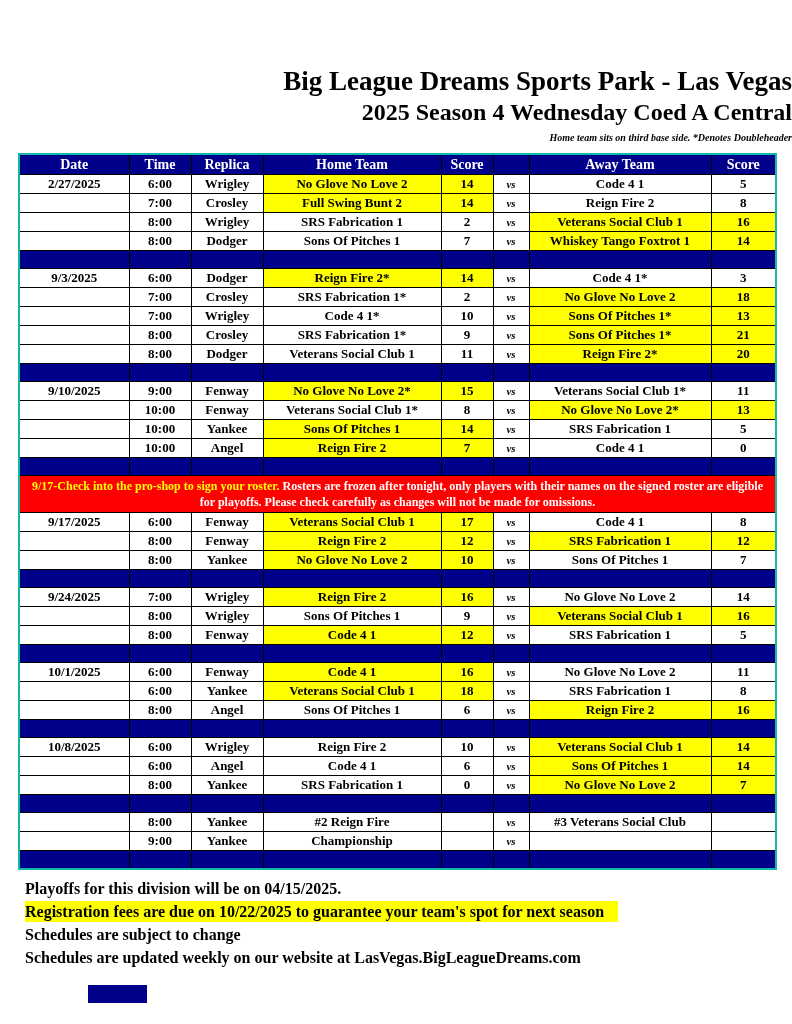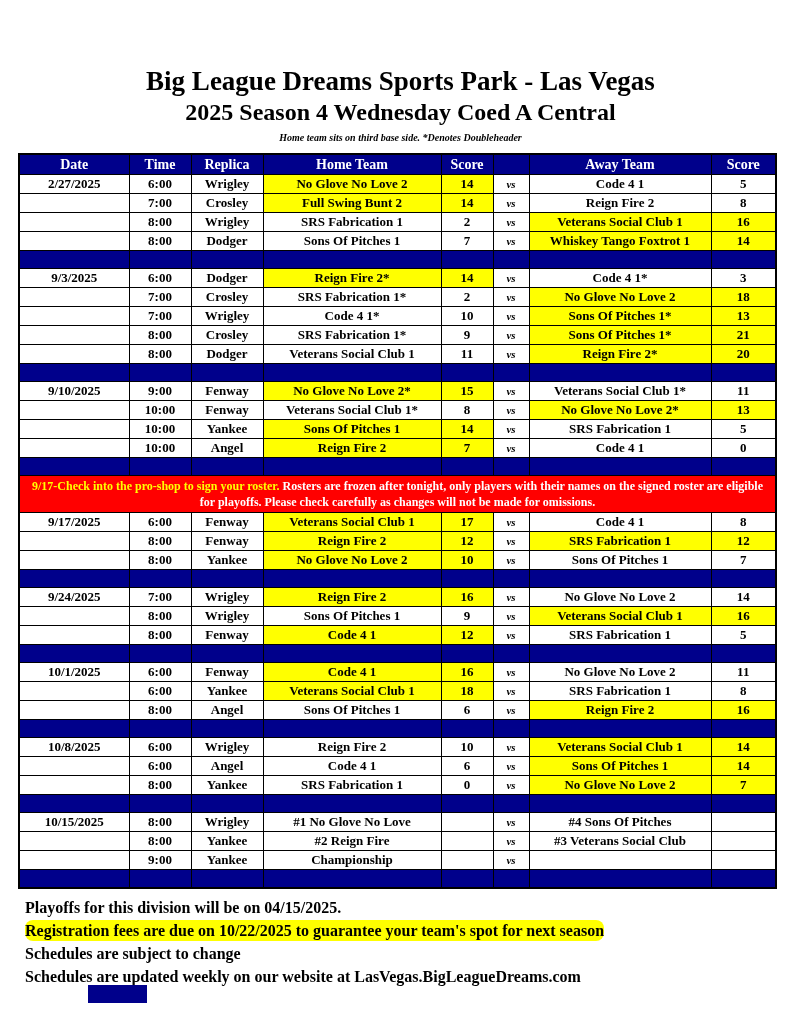--- a/index.html
+++ b/index.html
@@ -1,48 +1,48 @@
 <!DOCTYPE html>
 <html><head>
 <meta charset="utf-8">
 <style>
   html,body { margin:0; padding:0; background:#ffffff; }
   .page {
     position:relative; width:792px; height:1024px; background:#ffffff;
     font-family:"Liberation Serif", serif; color:#000; overflow:hidden;
   }
-  .header { text-align:center; padding-top:66px;margin-left:9px; }
+  .header { text-align:right; padding-top:66px;margin-left:9px; }
   .title   { font-size:27px; font-weight:bold; line-height:30px; }
   .subtitle{ font-size:24px; font-weight:bold; line-height:24px; margin-top:4px; }
   .note    { font-size:10px; font-weight:bold; font-style:italic; line-height:17px; margin-top:5px; }
 
   table.sched {
     border-collapse:collapse; table-layout:fixed;
-    margin:7px 0 0 18px; width:757px; border:2px solid #000000;
+    margin:7px 0 0 18px; width:757px; border:2px solid #14b8a6;
   }
   .sched th, .sched td {
     border:1px solid #000; overflow:hidden; white-space:nowrap;
     text-align:center; vertical-align:middle; padding:0; font-weight:bold;
   }
   .sched th {
     background:#00008B; color:#ffffff; font-size:14px; height:19px;
   }
   .sched td { font-size:13px; height:18px; }
   .sched td.hl { background:#FFFF00; }
   .sched td.vs { font-style:italic; font-size:11px; }
   .sched tr.sep td { background:#00008B; height:17px; }
   .sched tr.notice td {
     background:#FF0000; color:#ffffff; font-size:12px; line-height:16px;
     white-space:normal; height:34px; padding:1px 4px; font-weight:bold;
   }
   .notice-hl { color:#FFFF00; }
 
   .footer { margin:8px 0 0 25px; font-size:16px; font-weight:bold; }
   .footer .fline { line-height:21px; margin-top:2px; }
-  .footer .fline.yellow span { background:#FFFF00; display:inline-block; padding-right:0;border-radius:8px; }
+  .footer .fline.yellow span { background:#FFFF00; display:inline-block; padding-right:14px; }
 
   .stray-rect {
     position:absolute; left:88px; top:985px; width:59px; height:18px;
     background:#00008B;
   }
 </style>
 </head>
 <body>
 
 <div class="page">
@@ -394,30 +394,20 @@
           <td></td>
           <td></td>
           <td></td>
           <td></td>
           <td></td>
           <td></td>
           <td></td>
           <td></td>
         </tr>
         <tr>
-          <td>10/15/2025</td>
-          <td>8:00</td>
-          <td>Wrigley</td>
-          <td>#1 No Glove No Love</td>
-          <td></td>
-          <td class="vs">vs</td>
-          <td>#4 Sons Of Pitches</td>
-          <td></td>
-        </tr>
-        <tr>
           <td></td>
           <td>8:00</td>
           <td>Yankee</td>
           <td>#2 Reign Fire</td>
           <td></td>
           <td class="vs">vs</td>
           <td>#3 Veterans Social Club</td>
           <td></td>
         </tr>
         <tr>

